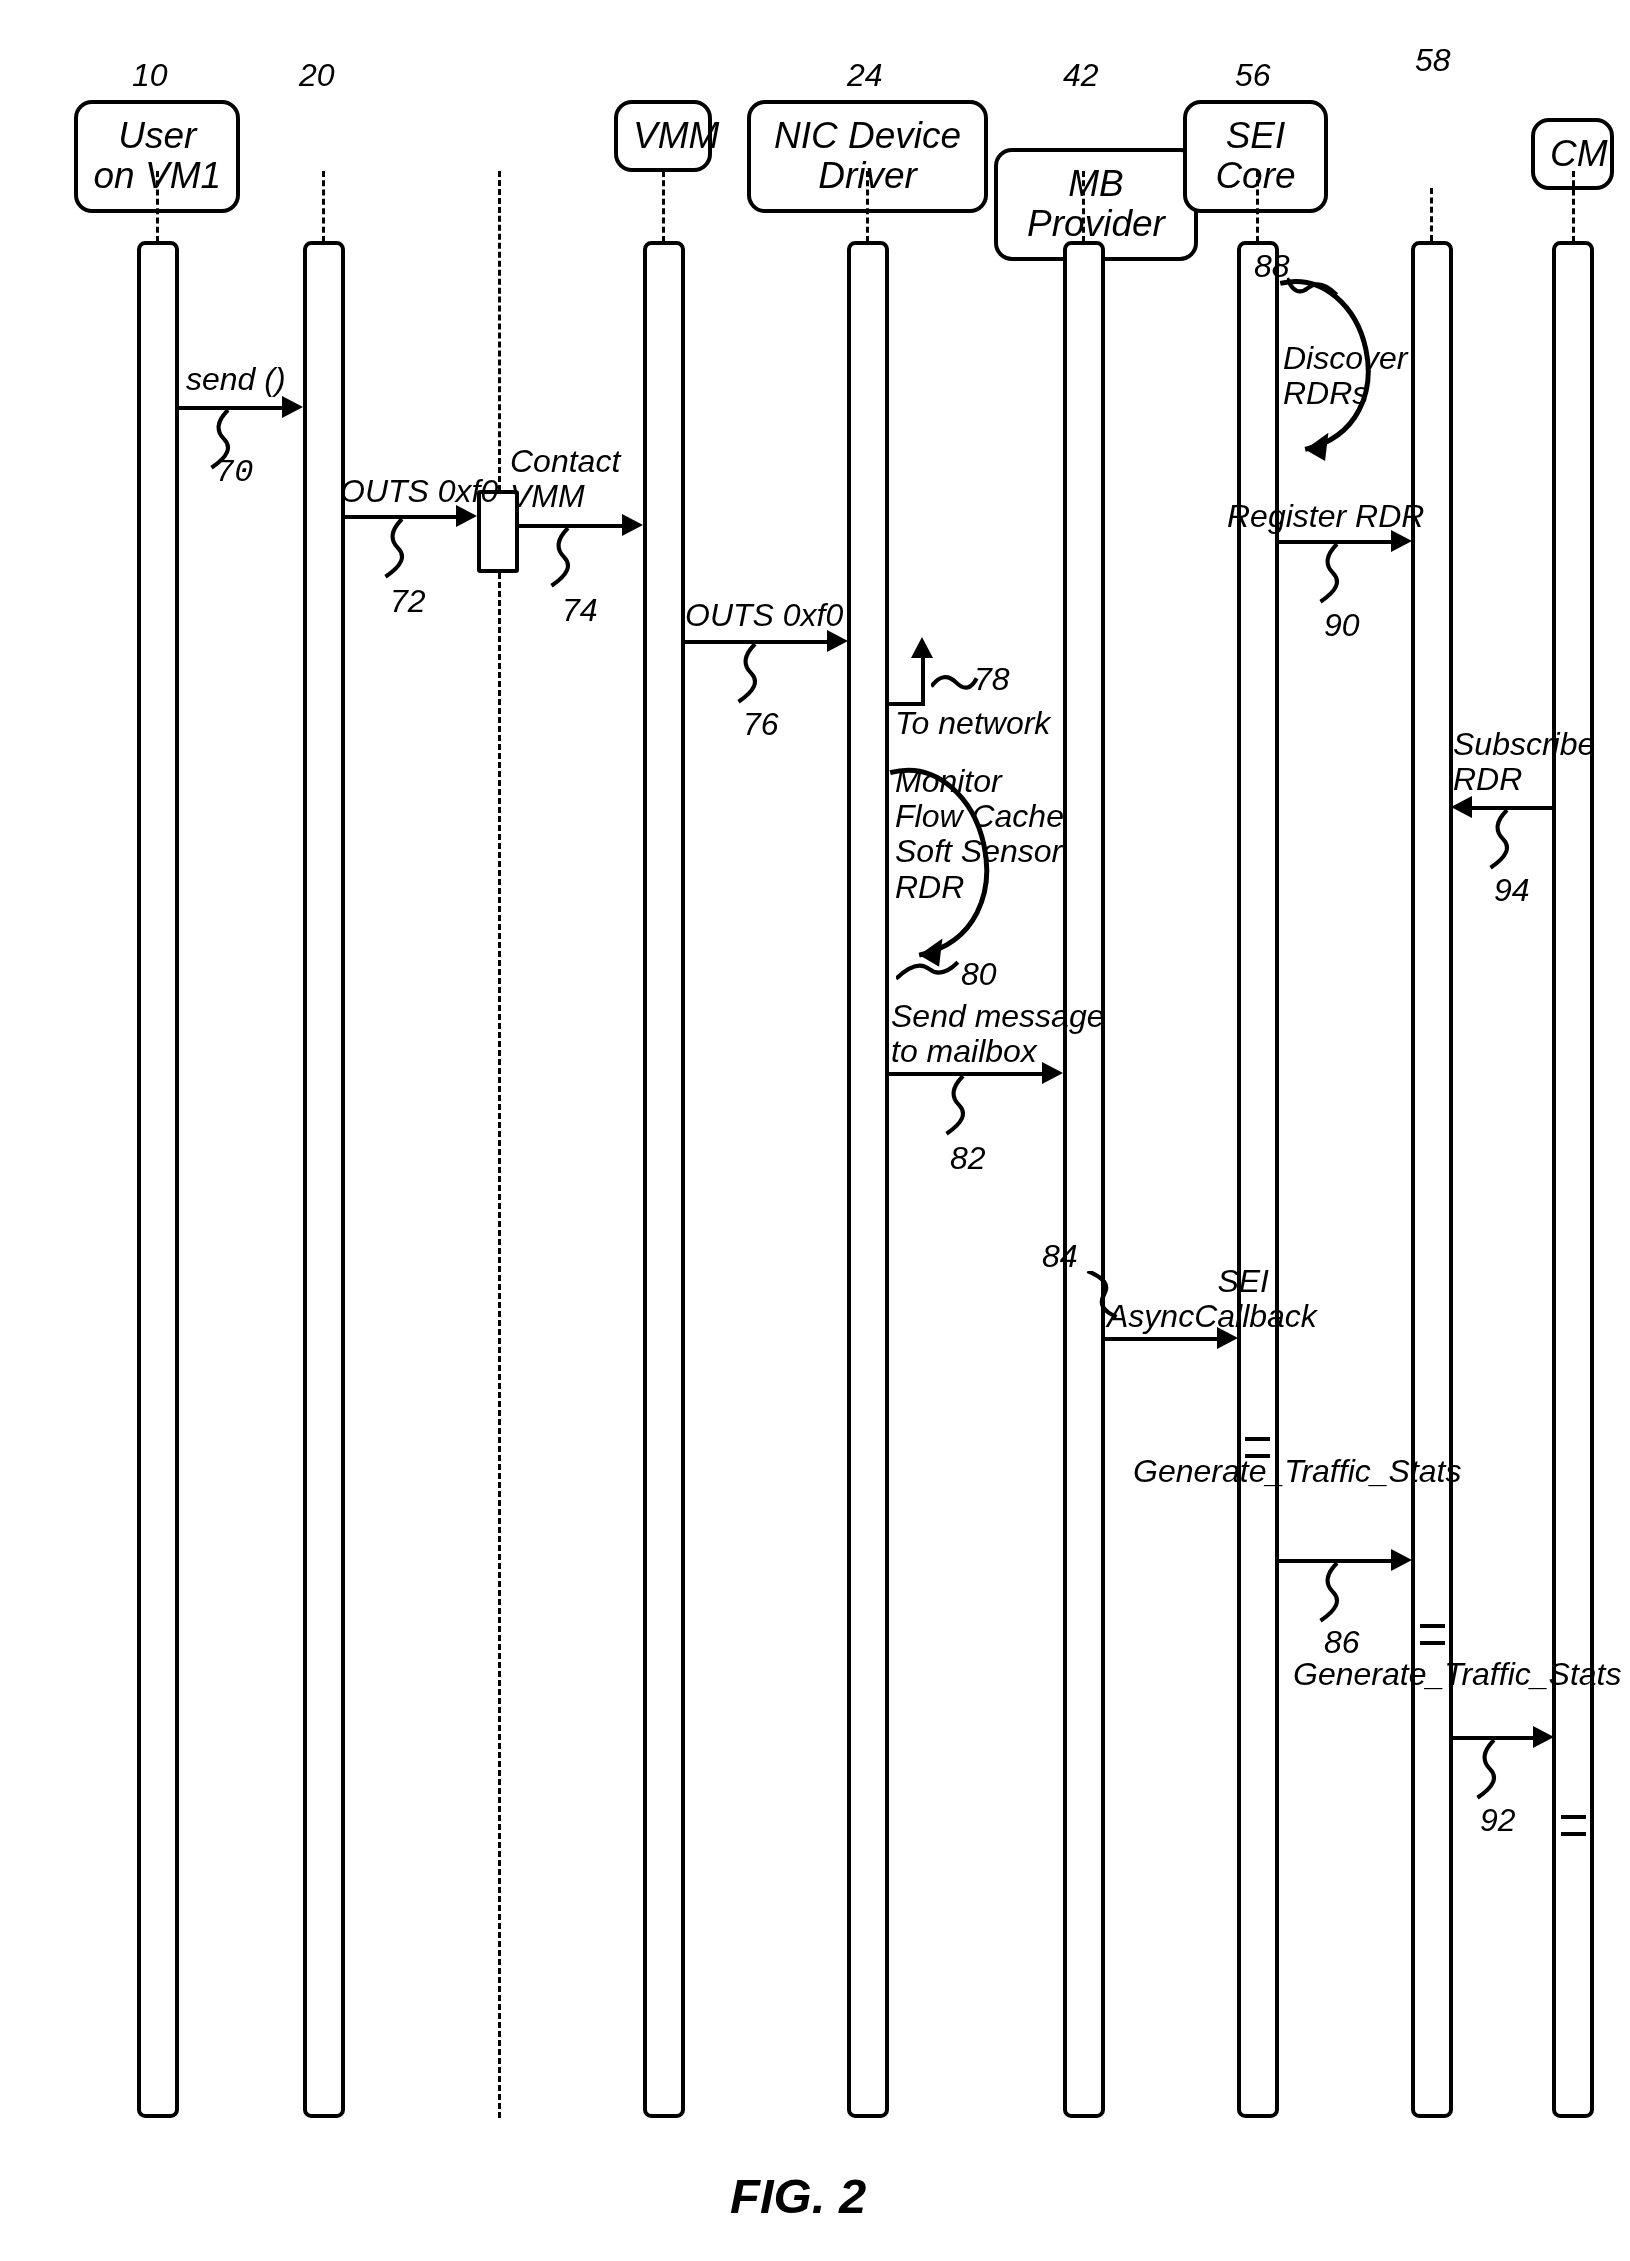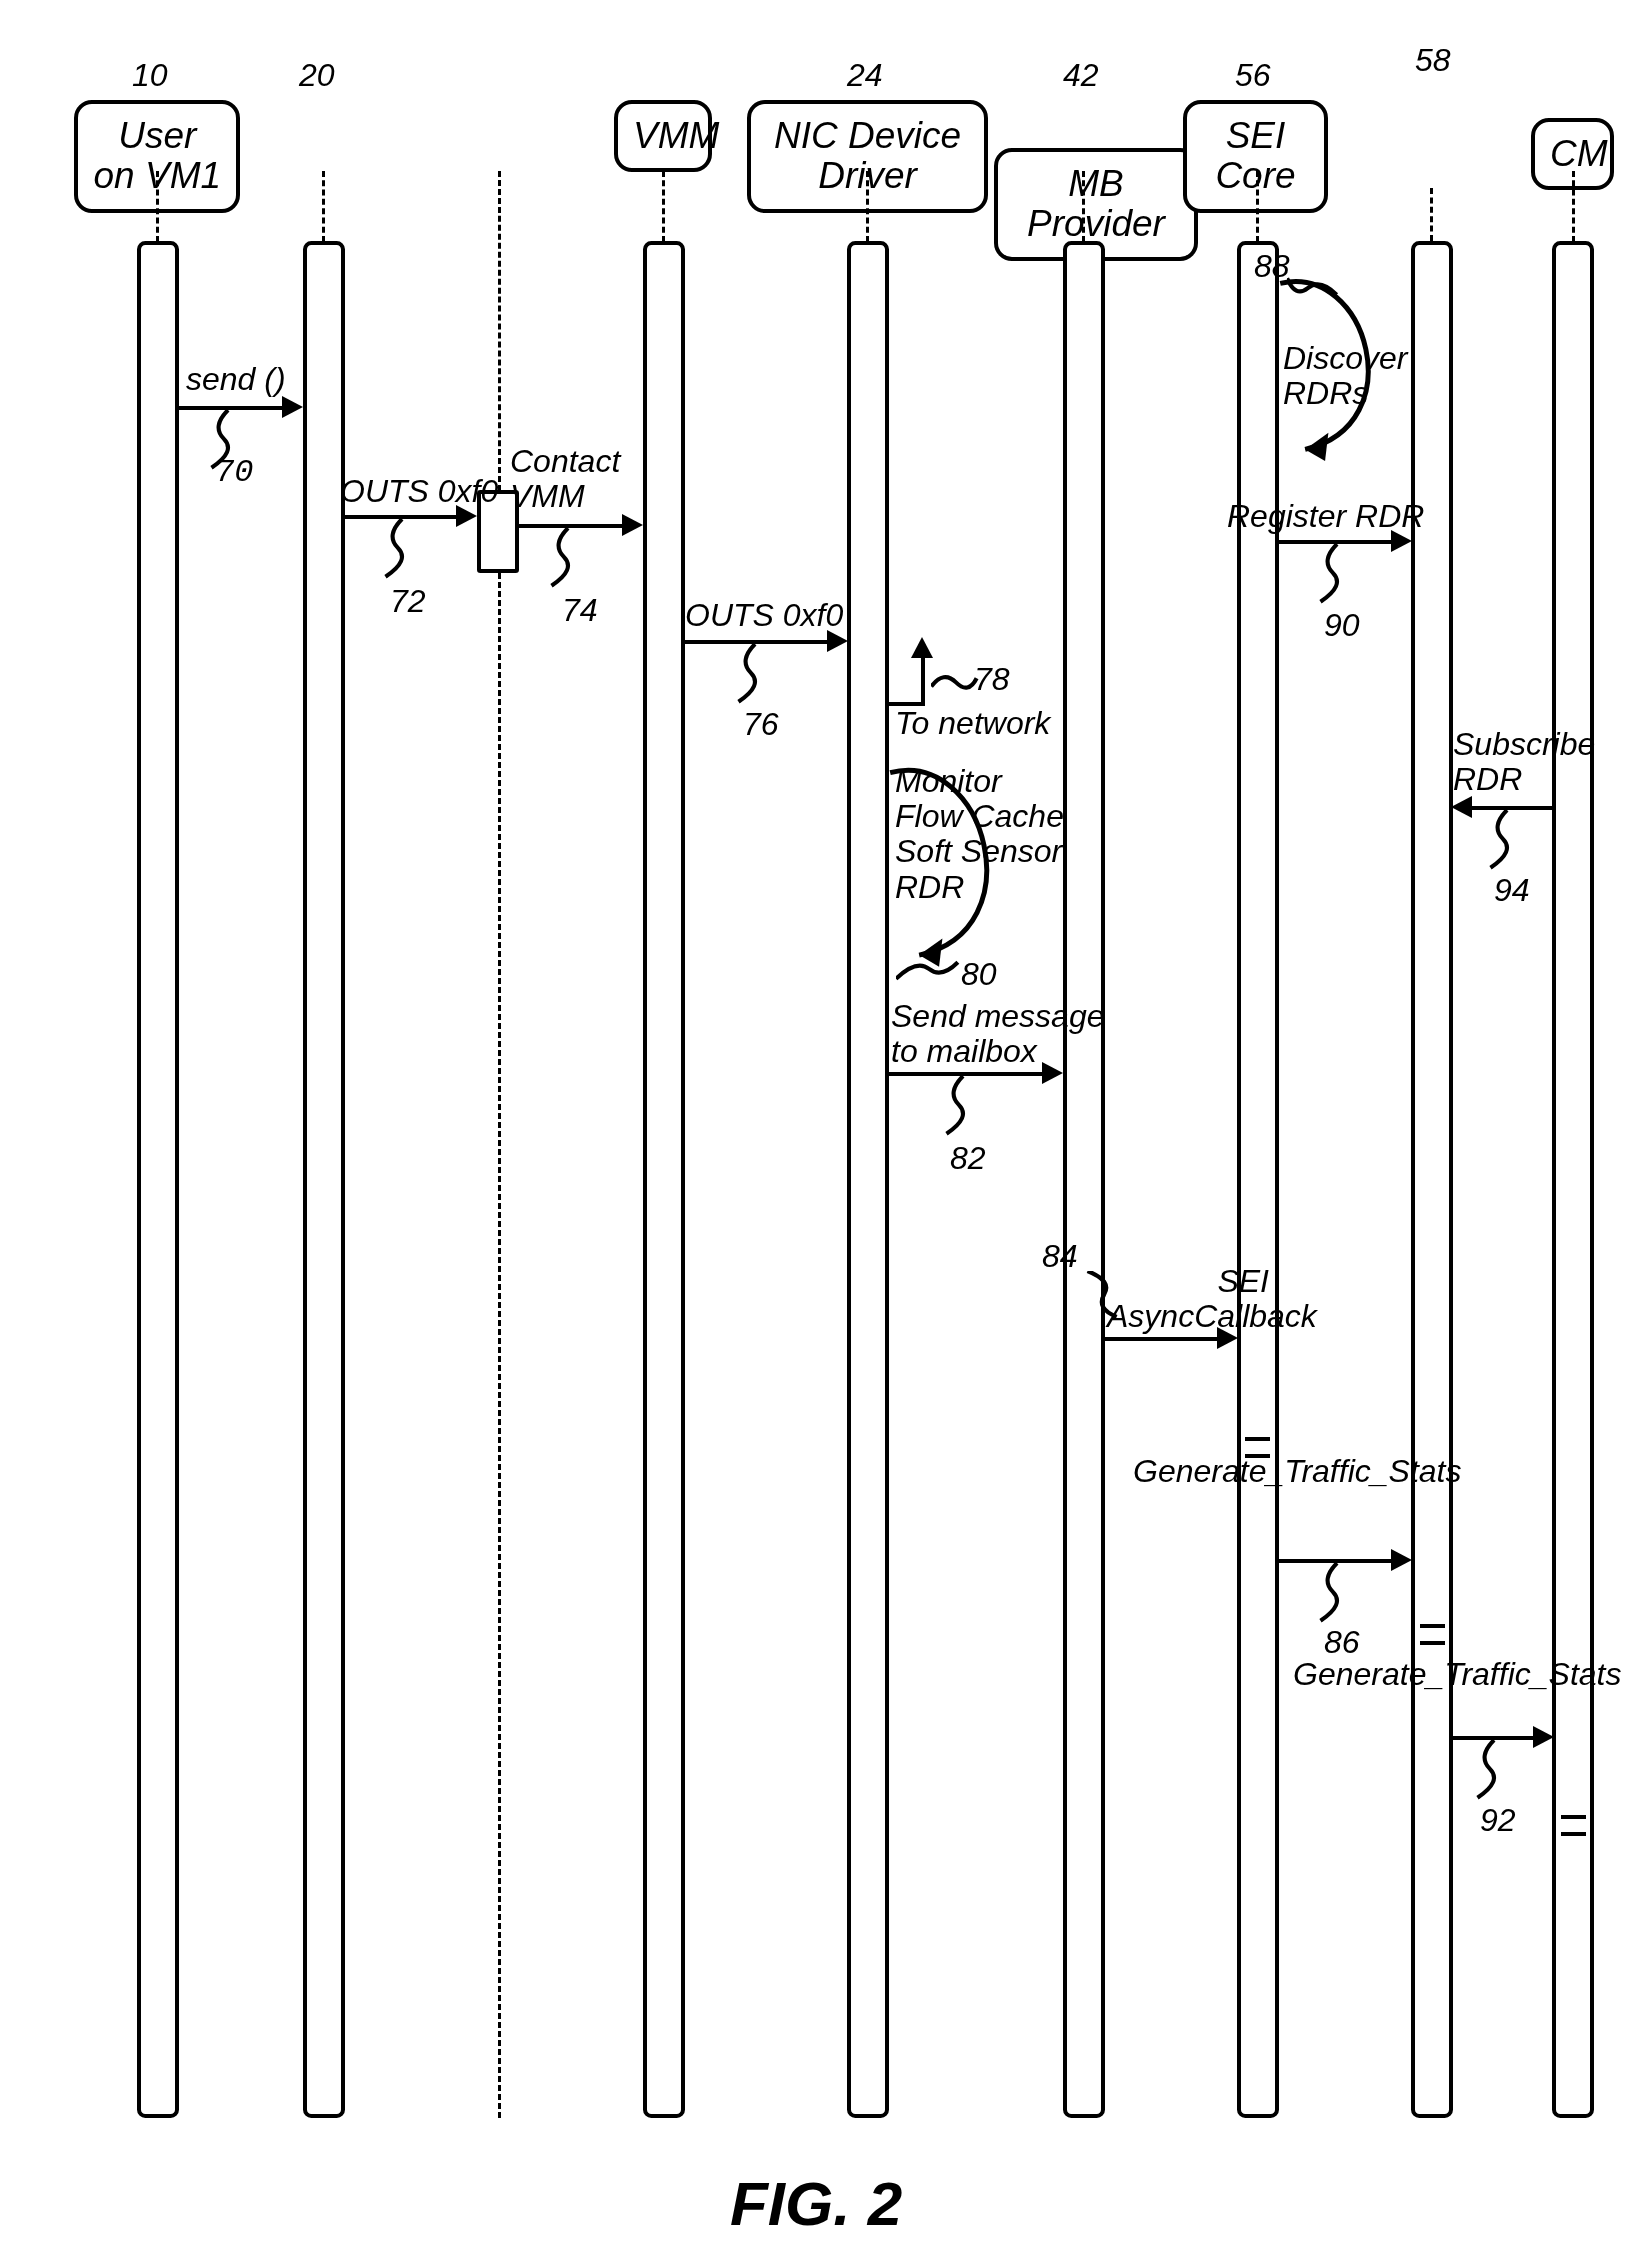--- a/index.html
+++ b/index.html
@@ -79,21 +79,21 @@
     .arc-svg {
       position: absolute;
     }
     .tick {
       position: absolute;
       width: 25px;
       border-top: 4.2px solid #000;
     }
     .figlabel {
       position: absolute;
-      font-size: 62px;
+      font-size: 49px;
       font-weight: bold;
       font-style: italic;
     }
     .squiggle-svg {
       position: absolute;
     }
   </style>
 </head>
 <body>
 

